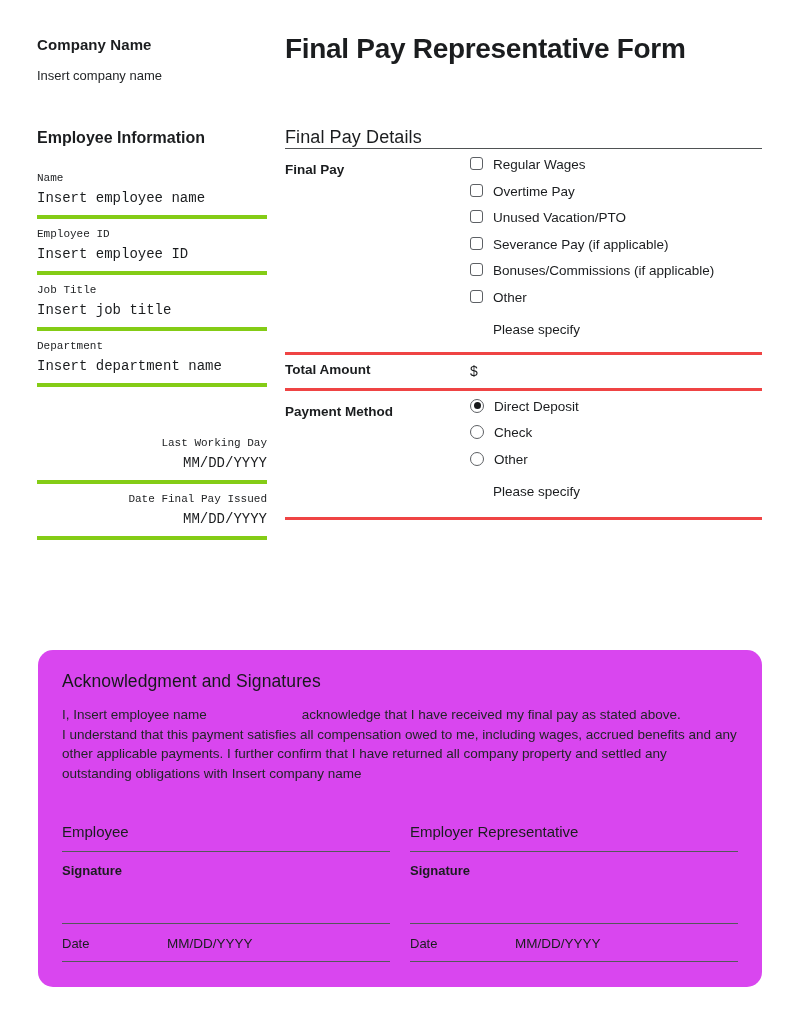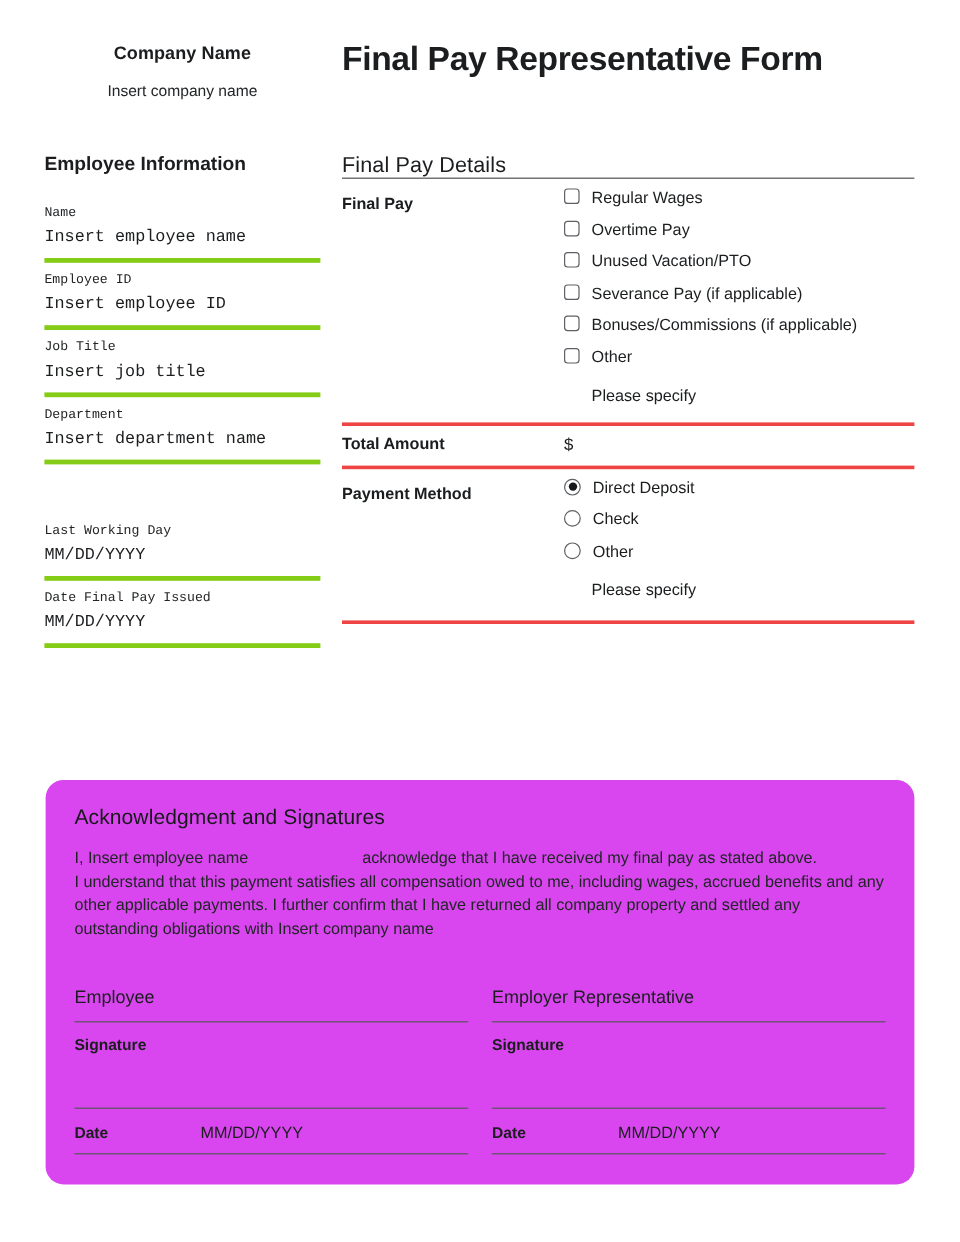--- a/index.html
+++ b/index.html
@@ -6,36 +6,36 @@
   html,body { background:#ffffff; }
   body {
     width:800px; height:1035px; position:relative;
     font-family:"Liberation Sans", sans-serif;
     color:#1b1d1f;
   }
   .page { padding:36px 38px 0 37px; }
 
   
   .header { display:flex; align-items:flex-start; }
-  .company-block { width:230px; flex:0 0 230px;text-align:center; }
+  .company-block { width:230px; flex:0 0 230px; }
   .company-label { font-size:15px; font-weight:bold; letter-spacing:.1px; }
   .company-value { font-size:13px; margin-top:15px; color:#232527; }
   .form-title { flex:1; margin-left:18px; font-size:28px; font-weight:bold; letter-spacing:-.3px; line-height:1.05; margin-top:-2px; }
 
   
   .main { display:flex; margin-top:44px; }
   .left-col { width:230px; flex:0 0 230px; }
   .right-col { flex:1; margin-left:18px; }
 
   .left-heading { font-size:16px; font-weight:bold; padding-top:2px; }
   .fields { margin-top:25px; }
   .field { border-bottom:4px solid #84cc16; padding-bottom:9px; margin-bottom:9px;font-family:Liberation Mono, monospace; }
   .field-label { font-size:11px; color:#222426; }
   .field-value { font-size:14px; margin-top:6px; color:#1b1d1f; }
-  .date-group { margin-top:50px; }
+  .date-group { margin-top:50px;text-align:right; }
 
   .right-heading { font-size:18px; font-weight:normal; letter-spacing:.1px; border-bottom:1px solid #4f5254; }
 
   .section { display:flex; border-bottom:3px solid #ef4444; padding:8px 0 9px; }
   .section-label { width:185px; flex:0 0 185px; font-size:13.5px; font-weight:bold; padding-top:5px; }
   .section-body { flex:1; }
   .opt-row { display:flex; align-items:flex-start; height:26.5px; }
   .checkbox { width:13px; height:13px; border:1.5px solid #5d6064; border-radius:3px; background:#fff; flex:0 0 13px; }
   .radio { width:14px; height:14px; border:1.5px solid #5d6064; border-radius:50%; background:#fff; flex:0 0 14px; display:flex; align-items:center; justify-content:center; }
   .radio-dot { width:7px; height:7px; border-radius:50%; background:transparent; }
@@ -55,21 +55,21 @@
   .ack-heading { font-size:17.5px; font-weight:normal; letter-spacing:.1px; color:#17181a; }
   .ack-para { margin-top:13px; font-size:13.5px; line-height:19.7px; color:#222427; }
   .spacer-blank { display:inline-block; width:95px; }
   .sig-grid { display:flex; margin-top:39px; }
   .sig-block { width:328px; flex:0 0 328px; }
   .sig-block + .sig-block { margin-left:20px; }
   .sig-role { font-size:15px; padding-bottom:11px; border-bottom:1px solid #55585a; }
   .sig-label { margin-top:11px; font-size:13px; font-weight:bold; }
   .sig-space { height:46px; border-bottom:1px solid #55585a; }
   .date-row { margin-top:12px; padding-bottom:10px; border-bottom:1px solid #55585a; display:flex; align-items:baseline; }
-  .date-label { font-size:13px; font-weight:bold; width:105px; flex:0 0 105px; }
+  .date-label { font-size:13px; font-weight:normal; width:105px; flex:0 0 105px; }
   .date-value { font-size:13.5px; }
 </style>
 </head>
 <body>
 
 <div class="page">
 
   <div class="header">
     <div class="company-block">
       <div class="company-label">Company Name</div>

